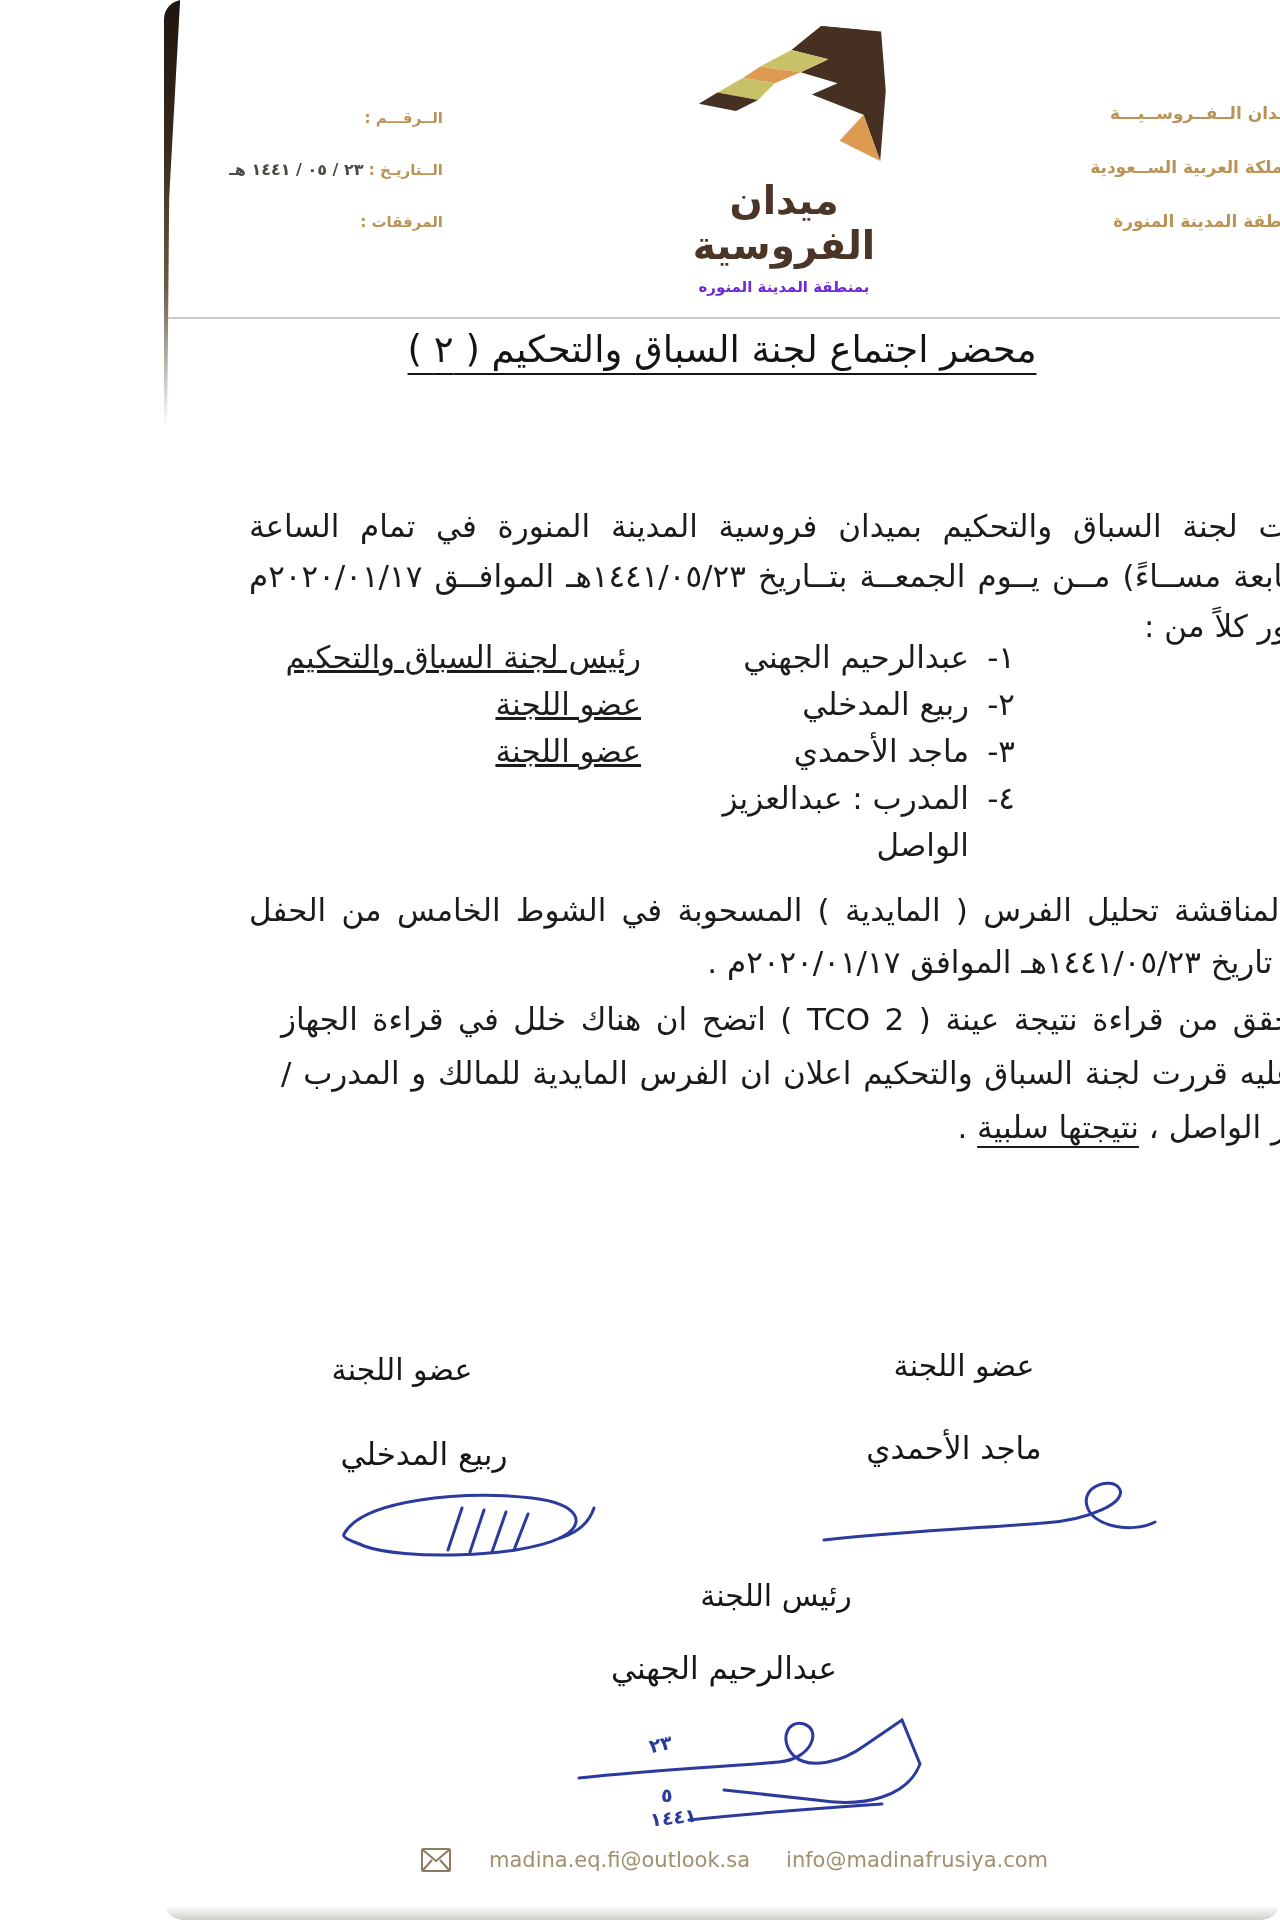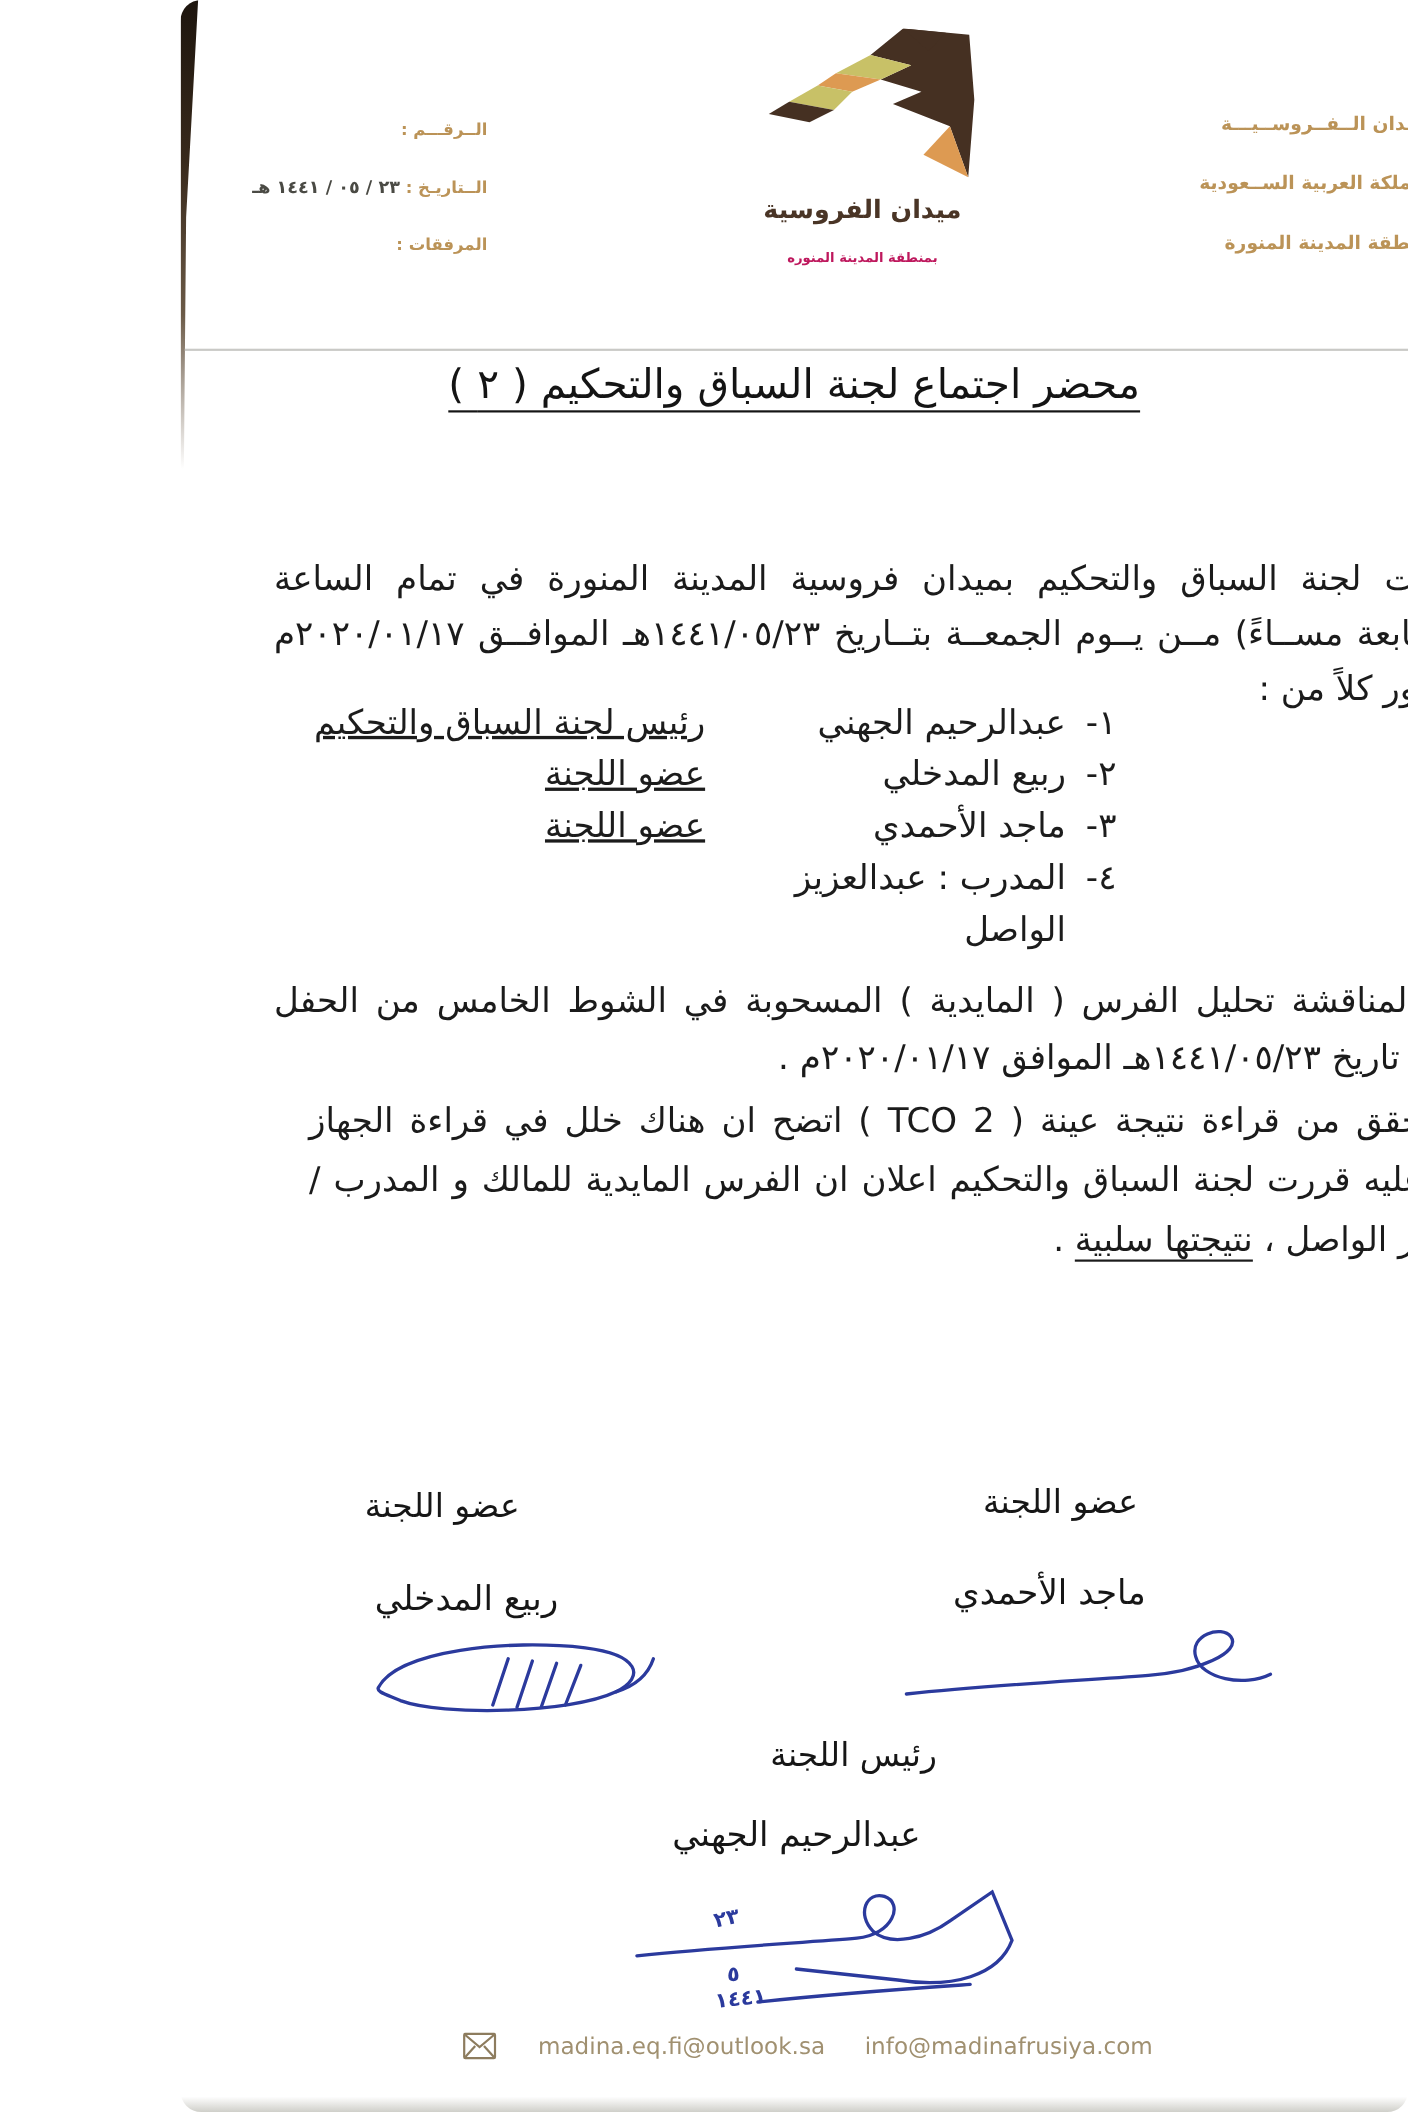--- a/index.html
+++ b/index.html
@@ -14,22 +14,22 @@
      background:linear-gradient(to bottom,rgba(205,205,200,0),#cfcfc9);}
 
   
   .hdr-left{position:absolute;top:92px;right:837px;text-align:right;color:#bb9357;
             font-size:15px;font-weight:700;}
   .hdr-left .line{height:52px;line-height:52px;}
   .date-val{color:#4a4a44;font-size:16px;letter-spacing:2px;font-weight:700;}
 
   .logo{position:absolute;top:26px;left:470px;width:300px;text-align:center;}
   .logo svg{display:block;margin:0 auto;}
-  .logo-title{font-size:23px;font-weight:700;color:#4a3526;margin-top:4px;}
-  .logo-sub{font-size:12px;color:#be185d;margin-top:23px;font-weight:700;}
+  .logo-title{font-size:39px;font-weight:700;color:#4a3526;margin-top:4px;}
+  .logo-sub{font-size:15px;color:#6d28d9;margin-top:10px;font-weight:700;}
 
   .hdr-right{position:absolute;top:86px;left:925px;width:218px;text-align:right;
              color:#bb9357;font-size:17px;font-weight:700;}
   .hdr-right div{height:54px;line-height:54px;white-space:nowrap;}
 
   .divider{position:absolute;top:317px;left:4px;width:1266px;height:2px;background:#c9c9c6;}
 
   
   .doc-title{position:absolute;top:328px;left:0;width:100%;margin:0;text-align:center;
              font-size:37px;font-weight:400;color:#141414;}

